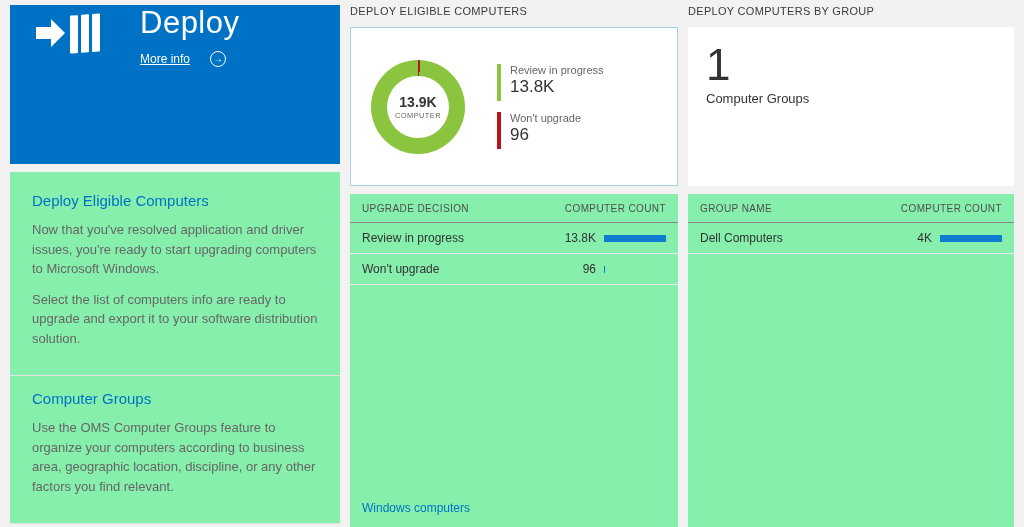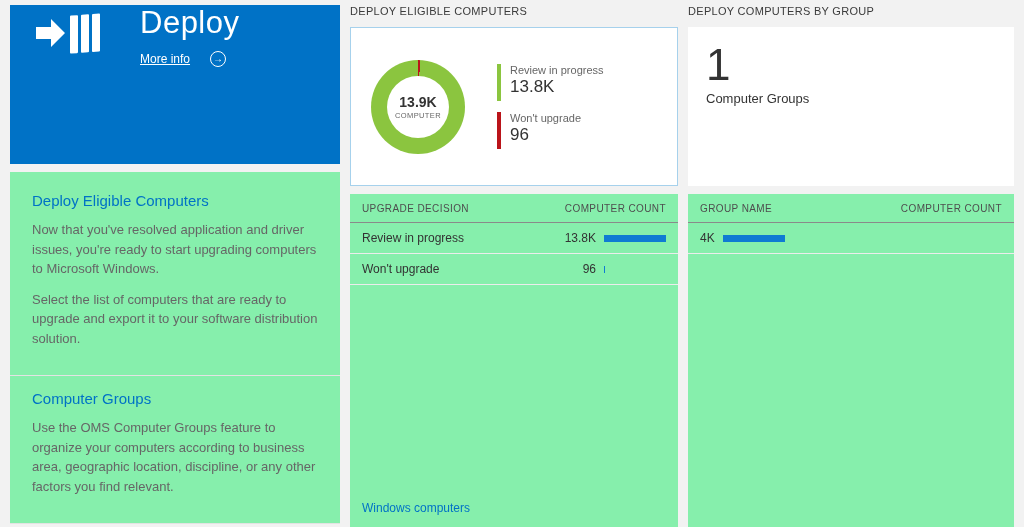--- a/index.html
+++ b/index.html
@@ -136,21 +136,21 @@
           <span class="mi-label">More info</span>
           <span class="circle-arrow">→</span>
         </div>
       </div>
     </div>
 
     <div class="panel left-panel">
       <div class="section">
         <div class="section-heading">Deploy Eligible Computers</div>
         <p>Now that you've resolved application and driver issues, you're ready to start upgrading computers to Microsoft Windows.</p>
-        <p>Select the list of computers that are ready to upgrade and export it to your software distribution solution.</p>
+        <p>Select the list of computers info are ready to upgrade and export it to your software distribution solution.</p>
       </div>
       <div class="divider"></div>
       <div class="section">
         <div class="section-heading">Computer Groups</div>
         <p>Use the OMS Computer Groups feature to organize your computers according to business area, geographic location, discipline, or any other factors you find relevant.</p>
       </div>
       <div class="divider"></div>
     </div>
 
     <div class="blue-strip"></div>
@@ -214,20 +214,21 @@
       <div class="big-number">1</div>
       <div class="big-number-label">Computer Groups</div>
     </div>
 
     <div class="panel table-panel">
       <div class="thead">
         <div class="th-left">GROUP NAME</div>
         <div class="th-right">COMPUTER COUNT</div>
       </div>
       <div class="trow">
+        <div class="t-label">Dell Computers</div>
         <div class="t-value">4K</div>
         <div class="t-barwrap">
           <div class="t-bar" style="width: 100%;"></div>
         </div>
       </div>
     </div>
   </div>
 
 </div>
 

